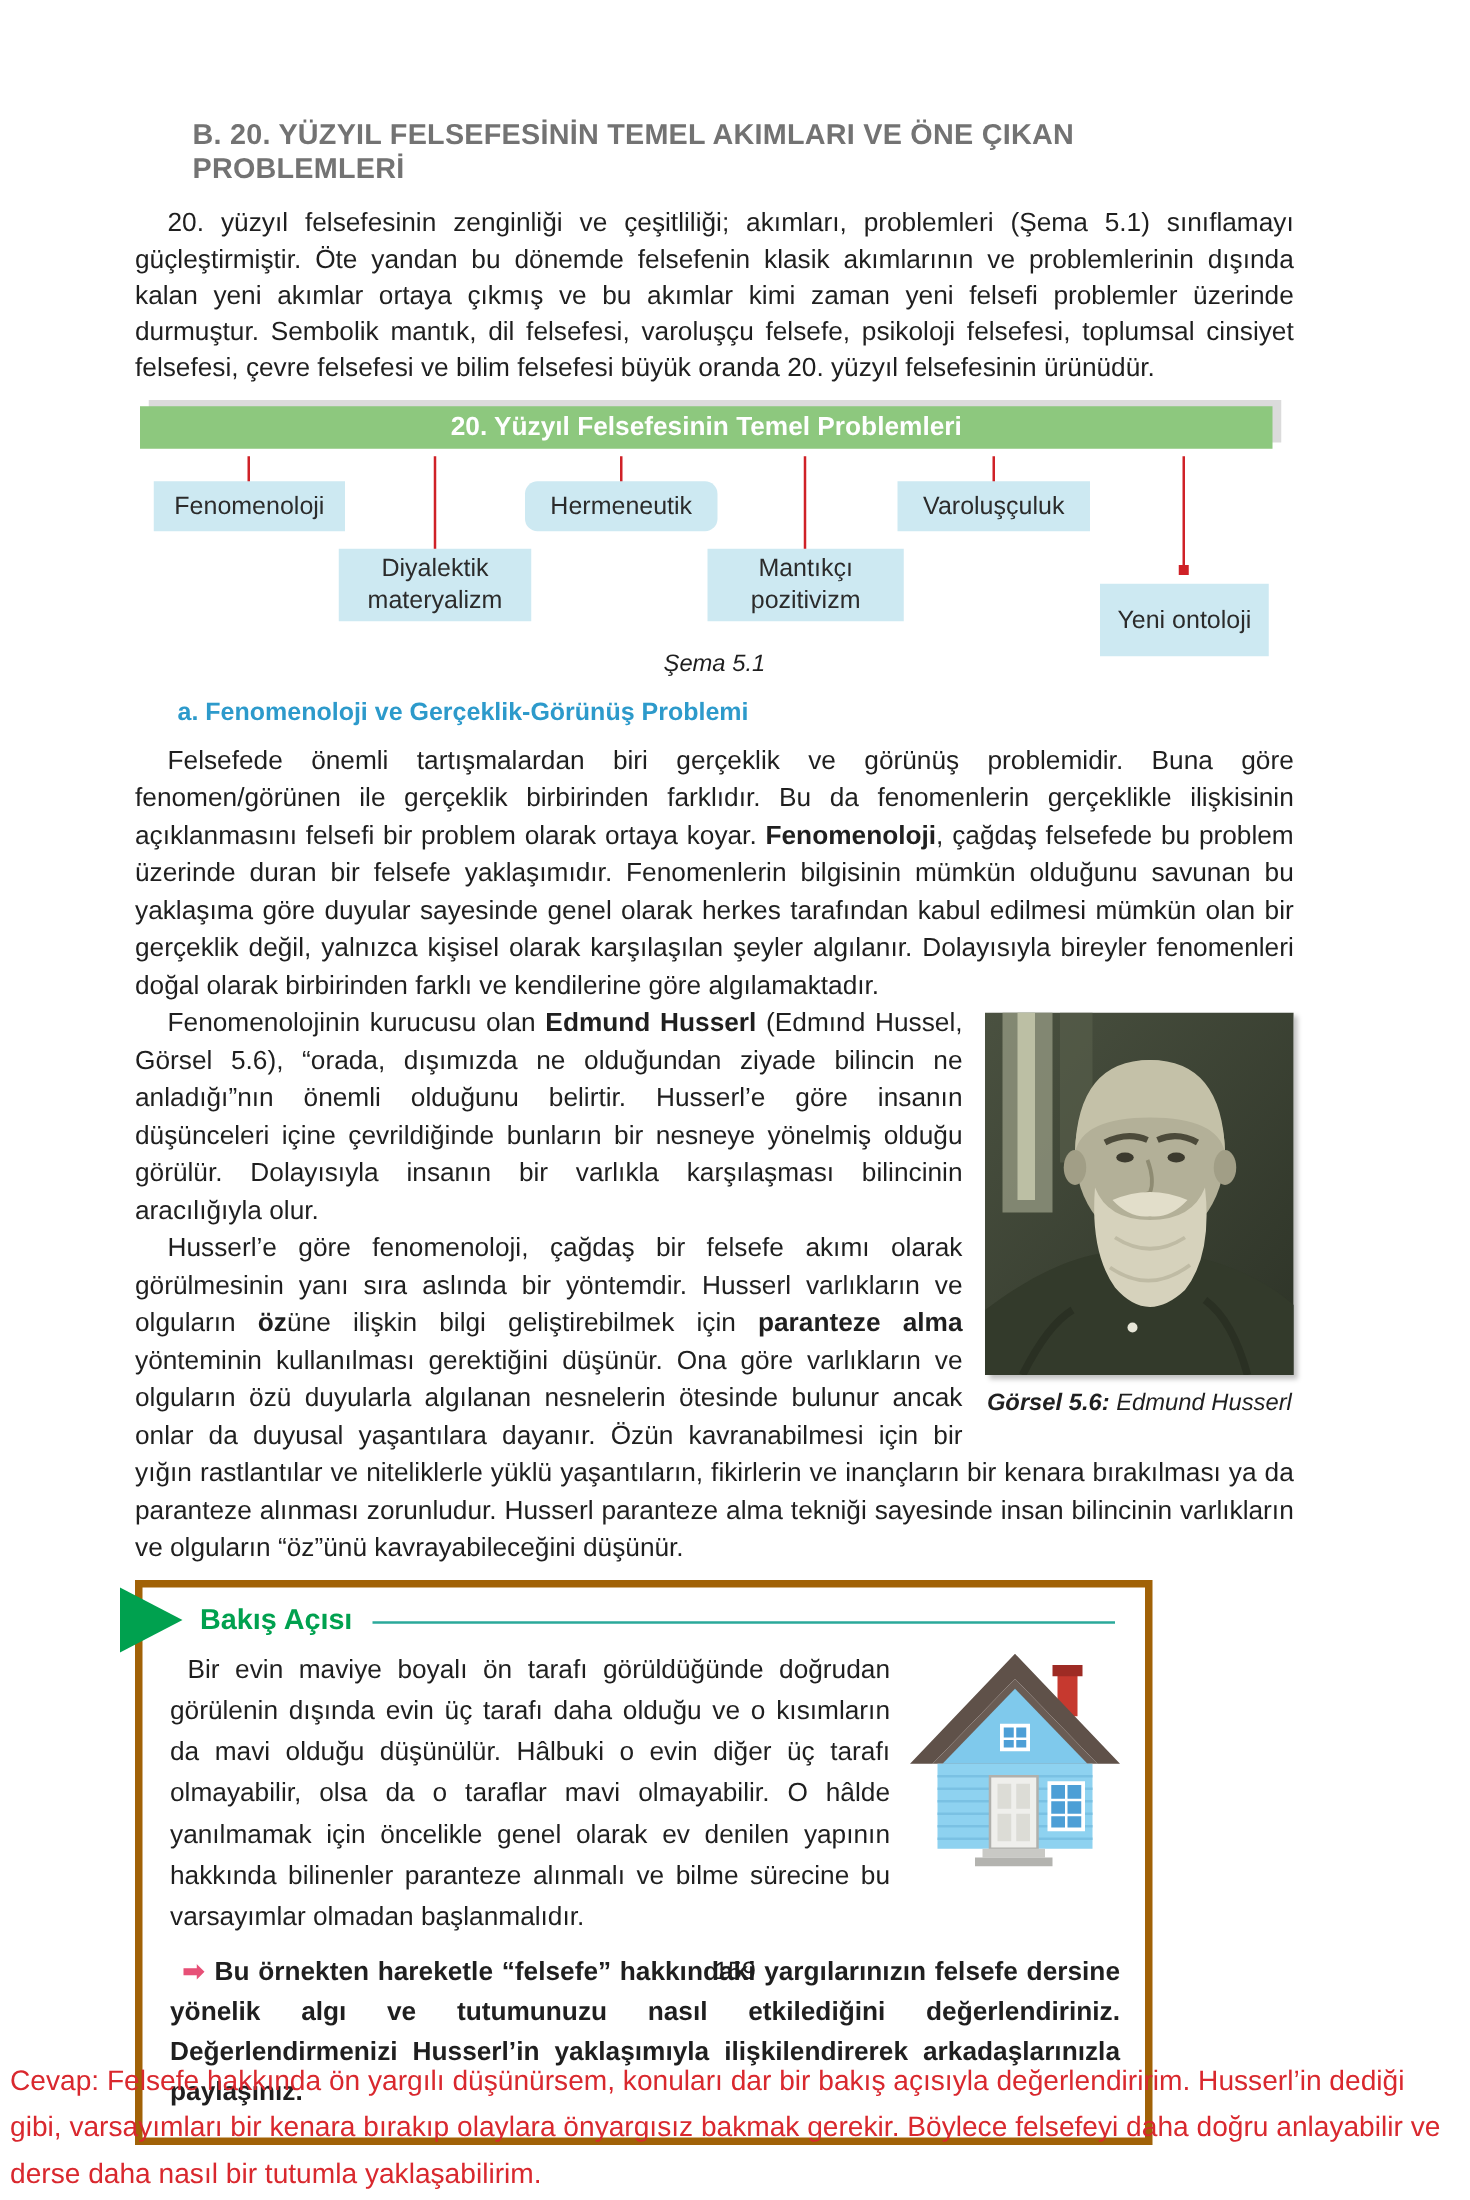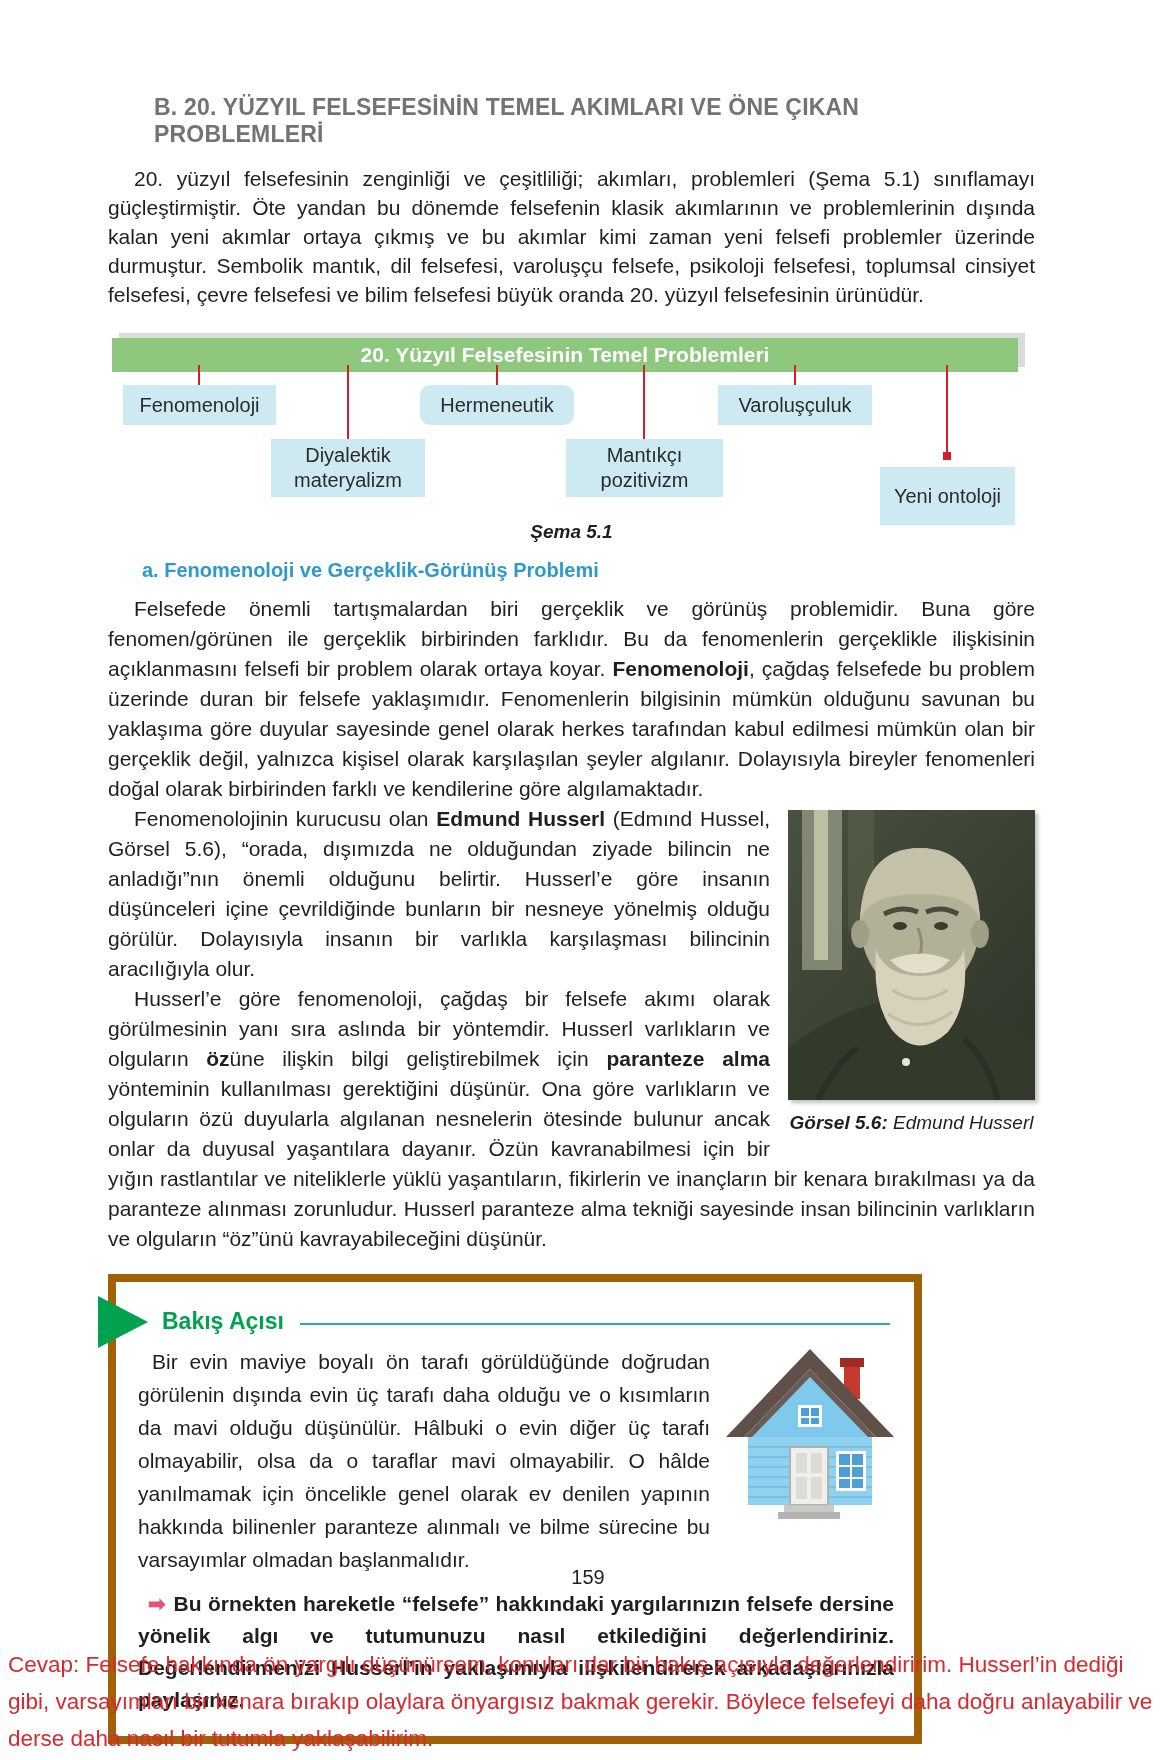--- a/index.html
+++ b/index.html
@@ -9,21 +9,21 @@
   }
   .content { position:absolute; left:108px; top:94px; width:927px; }
 
   .title { color:#737373; font-size:23px; font-weight:bold; margin:0 0 16px 46px; letter-spacing:0.2px; }
 
   .intro { font-size:21px; line-height:29px; text-align:justify; margin:0; text-indent:26px; }
 
   
   .diagram { position:relative; height:184px; margin-top:16px; }
   .dbar {
-    position:absolute; left:4px; top:13px; width:906px; height:34px;
+    position:absolute; left:4px; top:0; width:906px; height:34px;
     background:#8dc87e; box-shadow:7px -5px 0 0 #dbdbdb;
     display:flex; align-items:center; justify-content:center;
     color:#ffffff; font-weight:bold; font-size:21px;
   }
   .dnode {
     position:absolute; background:#cde9f2; color:#2b2b2b;
     display:flex; align-items:center; justify-content:center;
     text-align:center; font-size:20px; line-height:25px; padding:0 6px; box-sizing:border-box;
   }
   .n0 { left:15px;  top:60px;  width:153px; height:40px; }
@@ -34,36 +34,36 @@
   .n5 { left:772px; top:114px; width:135px; height:58px;margin-top:28px; }
   .dline { position:absolute; top:40px; width:2px; background:#cf2127; }
   .dline::after { content:""; position:absolute; left:-3px; bottom:-3px; width:8px; height:8px; background:#cf2127; }
   .l0 { left:90px;  height:36px; }
   .l1 { left:388px; height:36px; }
   .l2 { left:686px; height:36px; }
   .l3 { left:239px; height:92px; }
   .l4 { left:535px; height:92px; }
   .l5 { left:838px; height:92px; }
 
-  .schema-caption { text-align:center; font-weight:bold; font-style:italic; font-size:19px; margin:12px 0 0 0; }
+  .schema-caption { text-align:center; font-weight:normal; font-style:italic; font-size:19px; margin:12px 0 0 0; }
 
   .section-heading { color:#2d9acb; font-size:20px; font-weight:bold; margin:16px 0 12px 34px; }
 
   .body-par { font-size:21px; line-height:30px; text-align:justify; margin:0; text-indent:26px; }
 
   
   .husserl { float:right; width:247px; margin:6px 0 4px 18px; }
   .husserl svg { display:block; box-shadow:3px 3px 4px rgba(0,0,0,0.25); }
   .husserl figcaption { font-size:19px; margin-top:12px; text-align:center; font-style:italic; }
   .husserl figcaption b { font-style:italic; }
 
   
   .pbox {
     clear:both; position:relative; width:814px; box-sizing:border-box;
-    border:8px solid #a16207; margin-top:20px; padding:28px 20px 20px 22px;
+    border:6px solid #a16207; margin-top:10px; padding:14px 20px 20px 22px;
   }
   .pbox-head { position:relative; display:flex; align-items:center; margin:-2px 0 10px 0; }
   .tri {
     position:absolute; left:-40px; top:-12px; width:0; height:0;
     border-left:50px solid #00a14f; border-top:26px solid transparent; border-bottom:26px solid transparent;
   }
   .pbox-title { color:#00a14f; font-size:23px; font-weight:bold; margin-left:24px; white-space:nowrap; }
   .pbox-rule { flex:1; height:2px; background:#2ba99b; margin:4px 4px 0 16px; }
   .pbox-body p { font-size:21px; line-height:33px; text-align:justify; margin:0; text-indent:14px; }
   .house { float:right; width:168px; margin:4px 0 8px 16px; }

